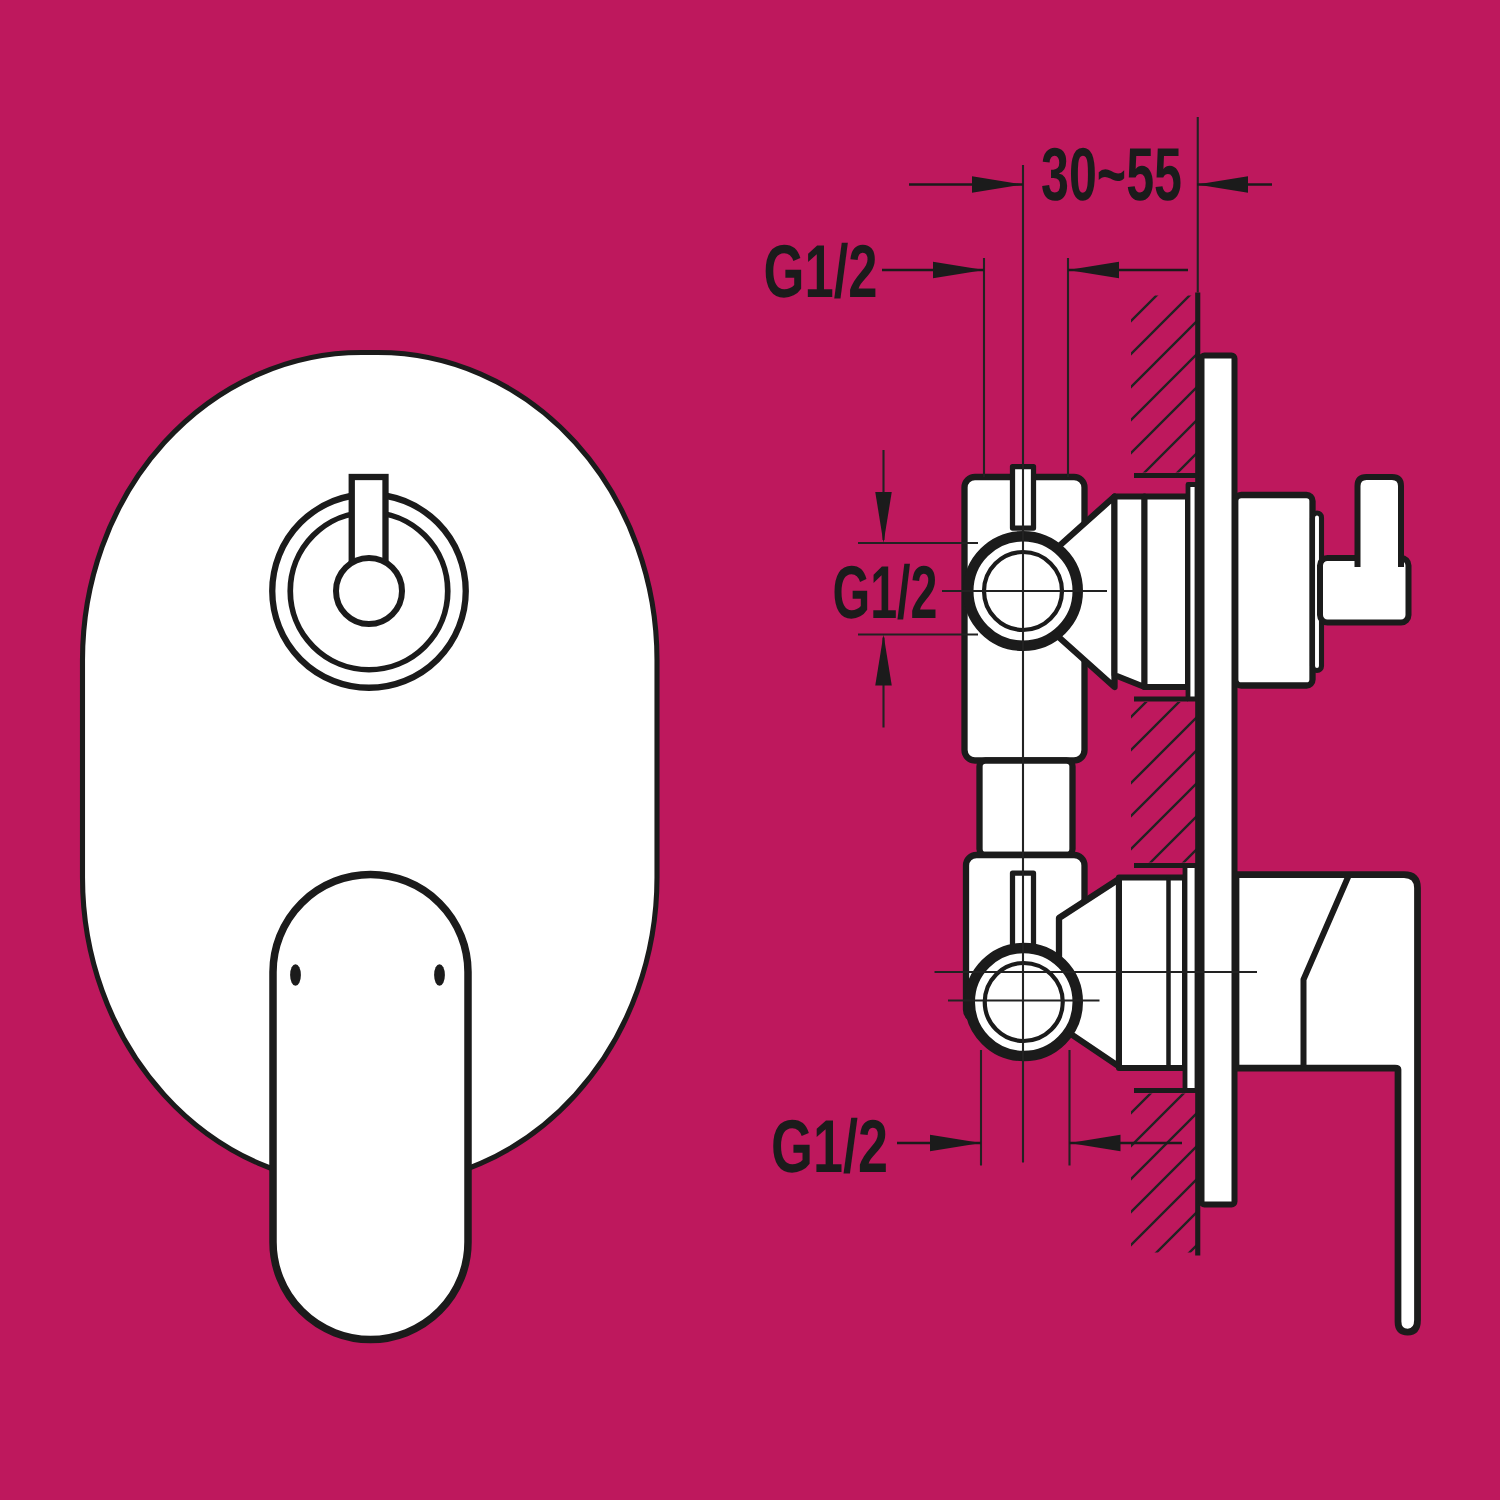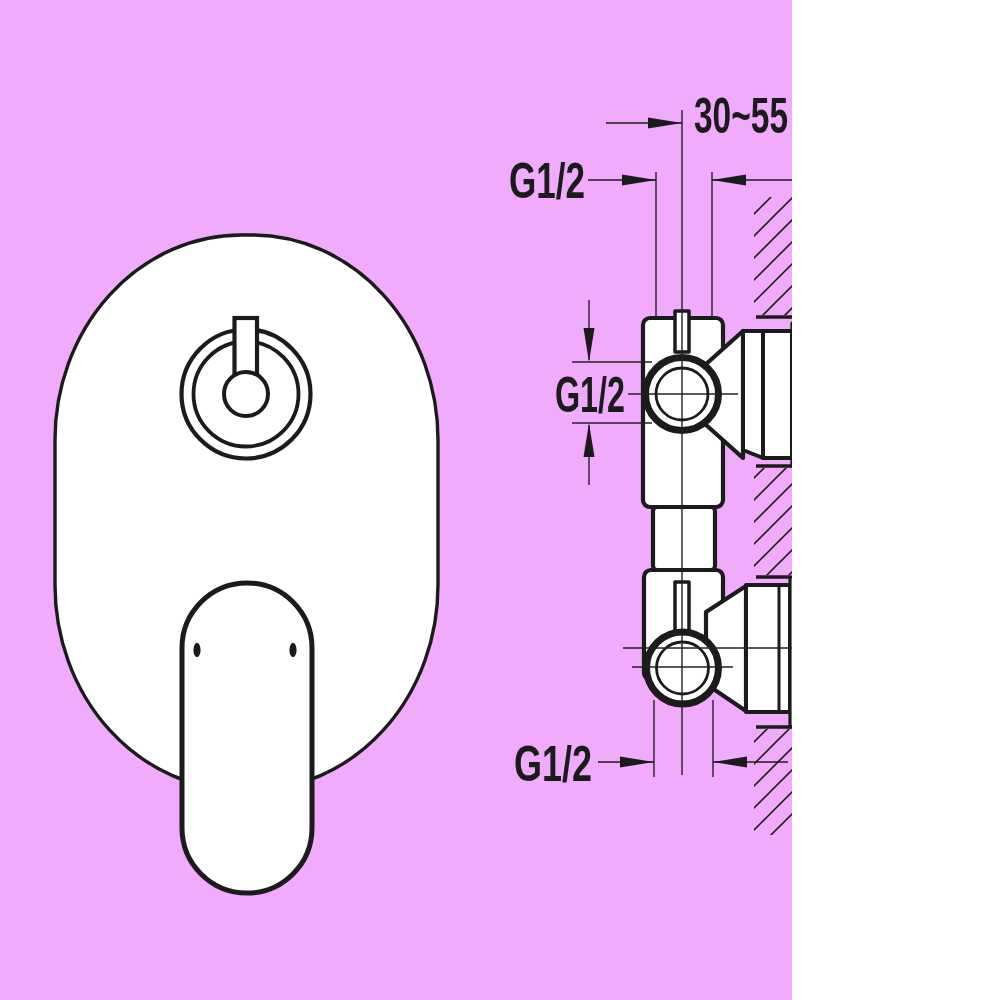--- a/index.html
+++ b/index.html
@@ -3,23 +3,23 @@
 <meta charset="utf-8">
 <style>
   html, body {
     margin: 0;
     padding: 0;
     background: #ffffff;
     font-family: "Liberation Sans", sans-serif;
   }
   .canvas {
     position: relative;
-    width: 792px;
+    width: 1000px;
     height: 1000px;
-    background: #f0abfc;
+    background: #be185d;
     overflow: hidden;
   }
   svg { display: block; }
   svg text {
     font-family: "Liberation Sans", sans-serif;
     font-weight: bold;
     fill: #1b1b1b;
   }
   .dim-label { font-size: 50px; }
 </style>

